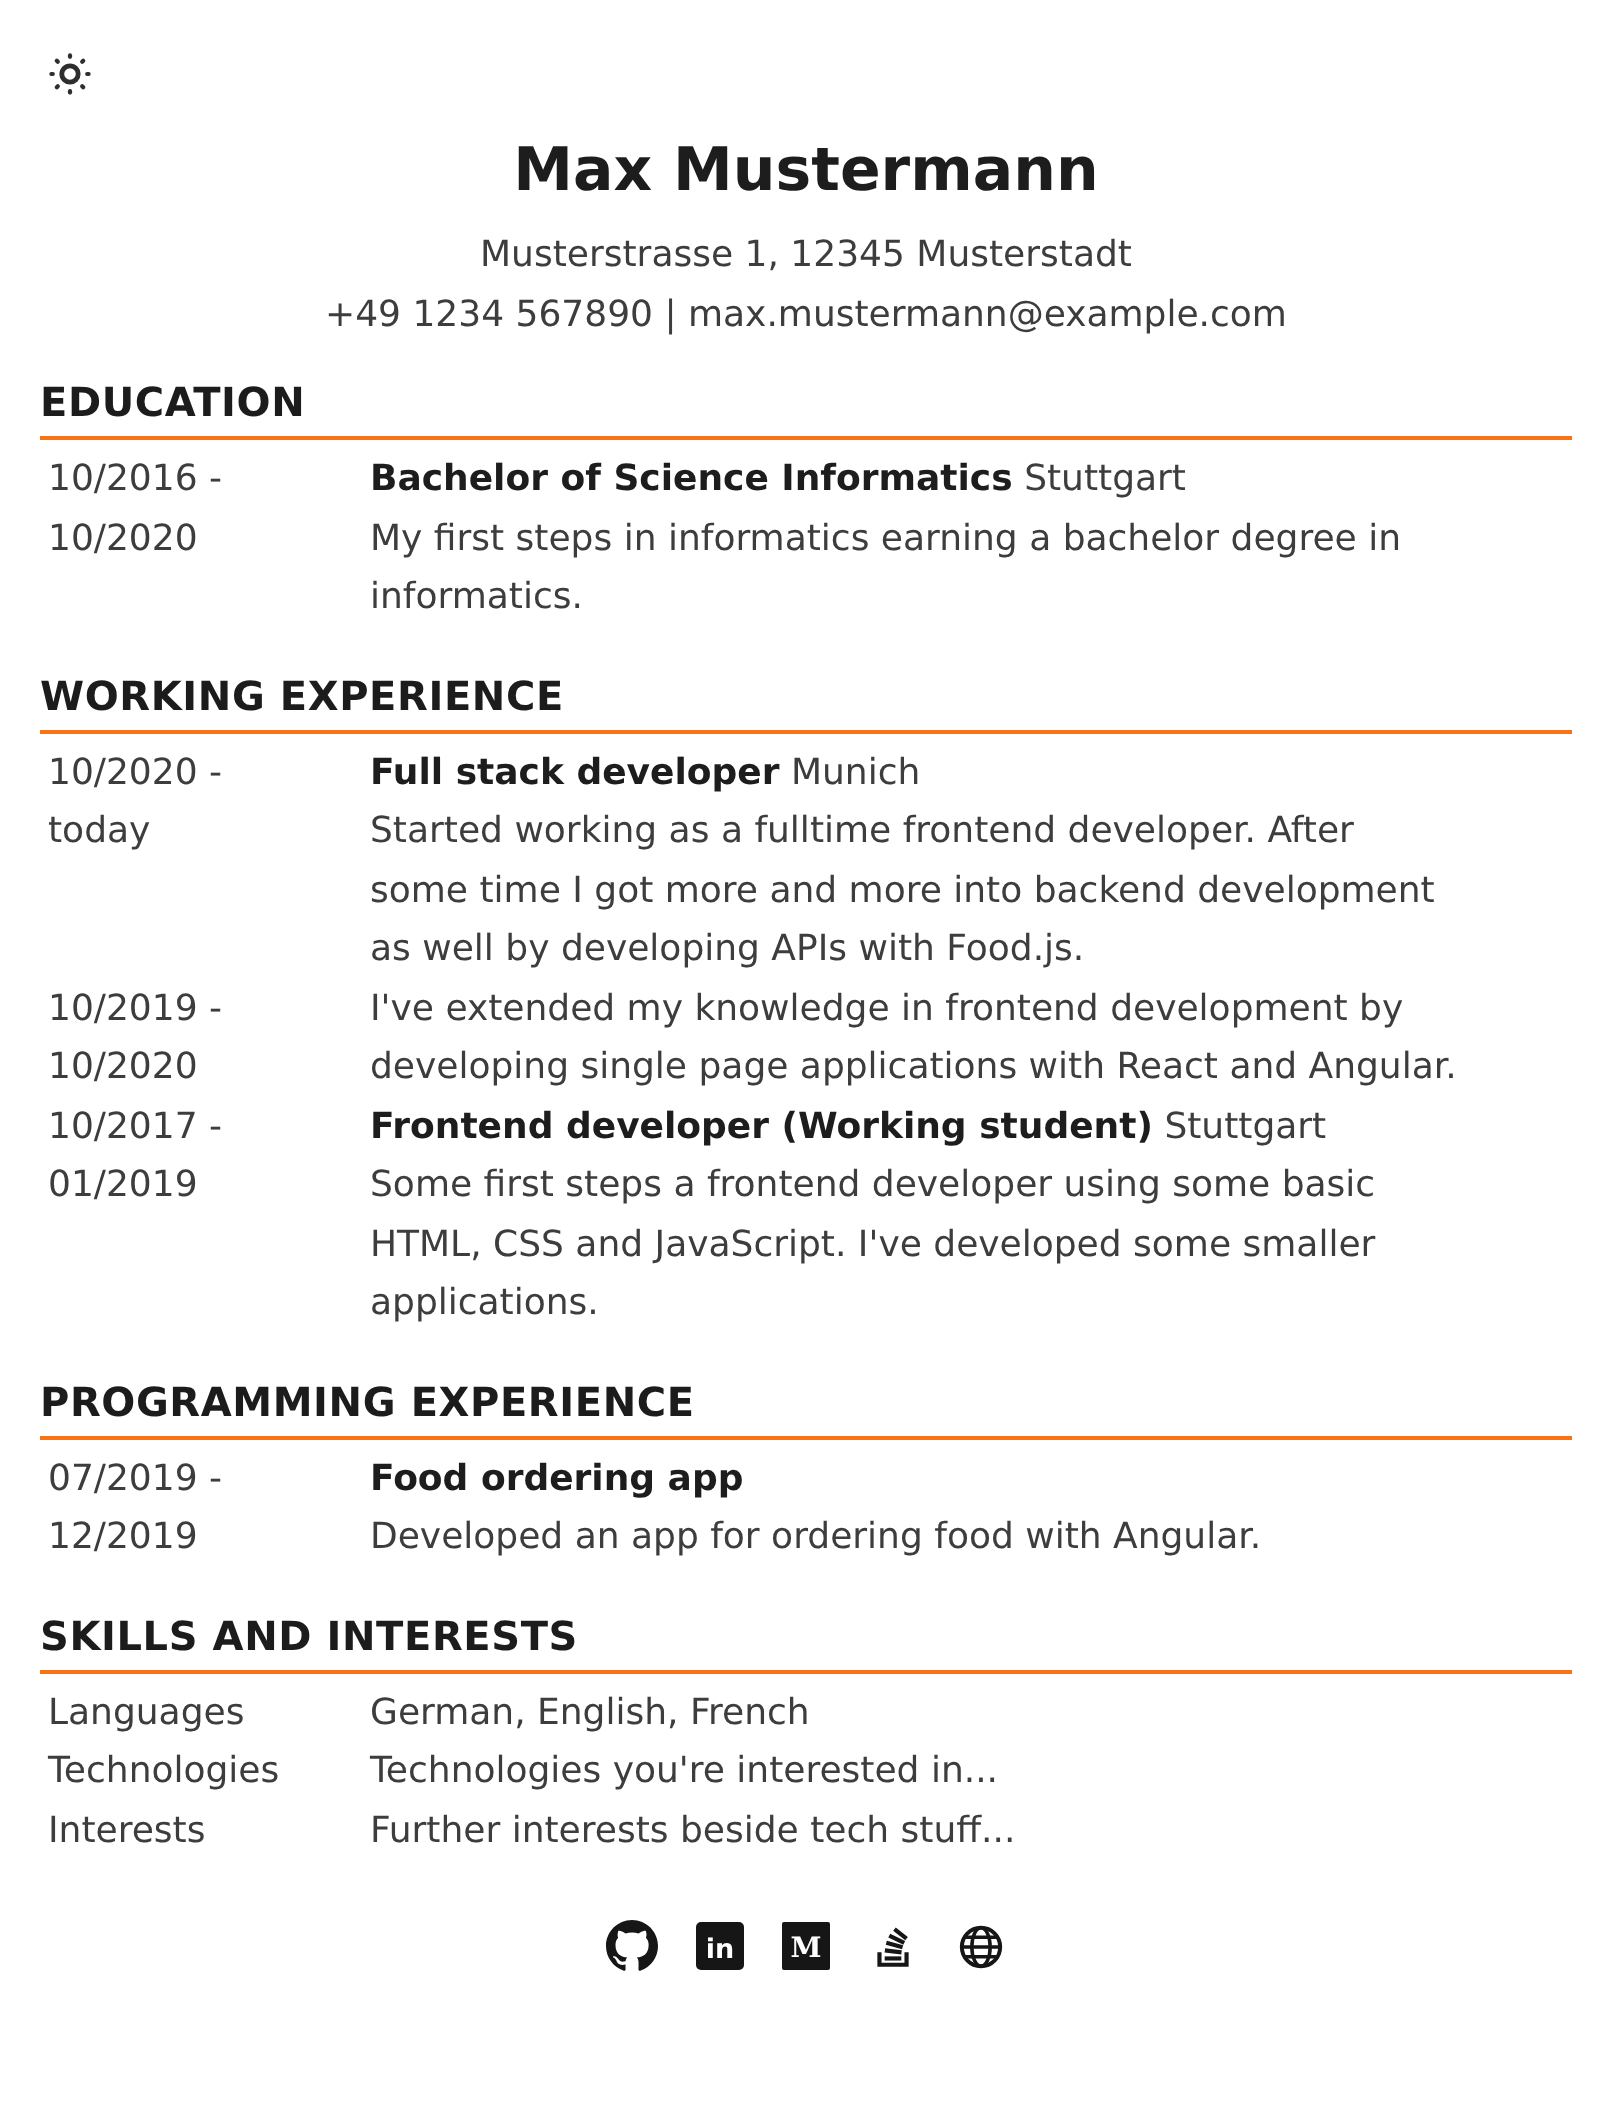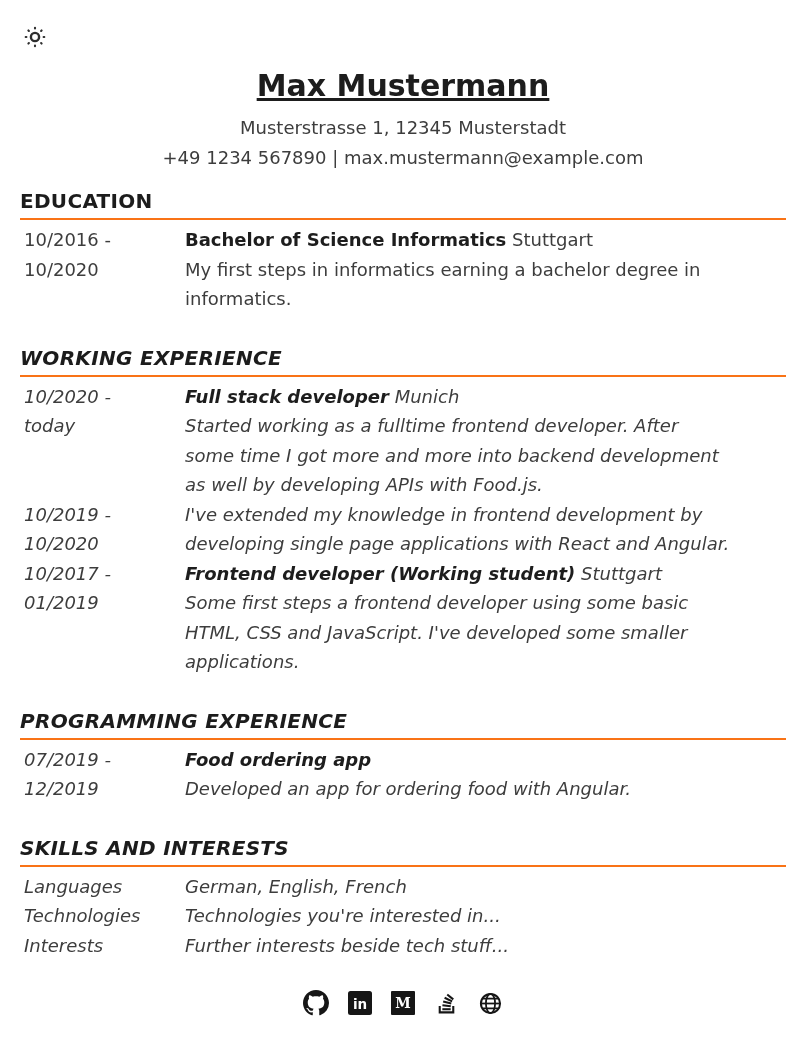--- a/index.html
+++ b/index.html
@@ -19,27 +19,26 @@
     background: none; border: none; padding: 0; margin: 0 0 0 3px;
     cursor: pointer; display: inline-flex; line-height: 0;
   }
 
   
   header { text-align: center; margin-top: 17px; }
   h1 {
     margin: 0 0 11px 0;
     font-size: 30px; line-height: 32px; font-weight: bold;
     color: #1d1d1d;
-    text-decoration: underline;
   }
   .sub { font-size: 18px; line-height: 29.5px; color: #3d3d3d; }
 
   
   main > section { margin-top: 18px; }
-  main > section ~ section { margin-top: 33px; font-style: italic; }
+  main > section ~ section { margin-top: 23px; }
   h2 {
     margin: 0;
     font-size: 20px; line-height: 22px; font-weight: bold;
     letter-spacing: 0.3px;
     color: #1c1c1c;
     padding-bottom: 6px;
     border-bottom: 2px solid #f97316;
   }
   .grid {
     display: grid;

